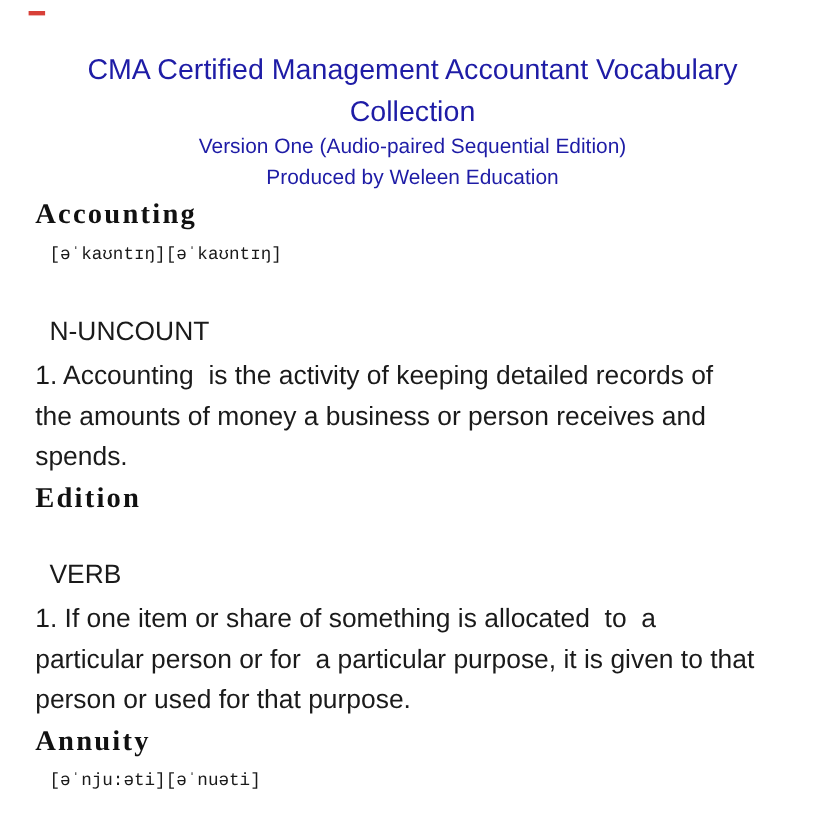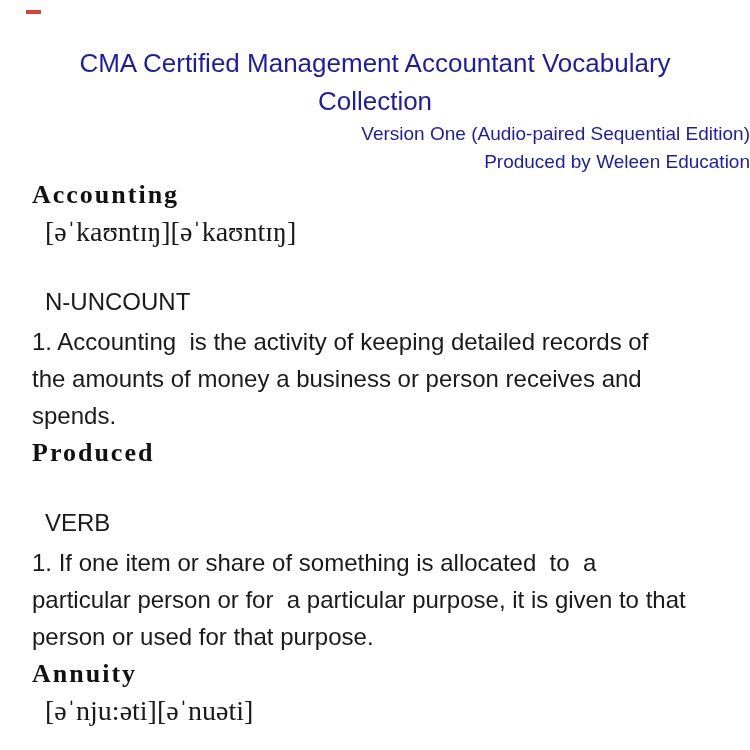--- a/index.html
+++ b/index.html
@@ -31,38 +31,37 @@
   }
   .title-line {
     font-size: 26px;
     line-height: 38px;
     white-space: pre;
   }
   .subtitle-line {
     font-size: 19px;
     line-height: 28px;
     white-space: pre;
-    text-align: right;
   }
   .content {
     padding-left: 32px;
     padding-right: 0;
   }
   .entry-word {
     font-family: Liberation Serif, serif;
     font-weight: bold;
     font-size: 26px;
     line-height: 37px;
     letter-spacing: 2px;
     color: #111111;
     white-space: pre;
   }
   .entry-pron {
-    font-family: Liberation Serif, serif;
-    font-size: 28px;
+    font-family: Liberation Mono, monospace;
+    font-size: 16px;
     line-height: 37px;
     padding-left: 13px;
     white-space: pre;
   }
   .entry-pos {
     font-size: 24px;
     line-height: 37px;
     padding-left: 13px;
     white-space: pre;
     margin-top: 33px;
@@ -96,21 +95,21 @@
       <div class="entry-pron">[əˈkaʊntɪŋ][əˈkaʊntɪŋ]</div>
       <div class="entry-pos">N-UNCOUNT</div>
       <div class="entry-def">
         <div class="def-line">1. Accounting  is the activity of keeping detailed records of</div>
         <div class="def-line">the amounts of money a business or person receives and</div>
         <div class="def-line">spends.</div>
       </div>
     </div>
 
     <div class="entry">
-      <div class="entry-word">Produced</div>
+      <div class="entry-word">Edition</div>
       <div class="entry-pos">VERB</div>
       <div class="entry-def">
         <div class="def-line">1. If one item or share of something is allocated  to  a</div>
         <div class="def-line">particular person or for  a particular purpose, it is given to that</div>
         <div class="def-line">person or used for that purpose.</div>
       </div>
     </div>
 
     <div class="entry">
       <div class="entry-word">Annuity</div>

